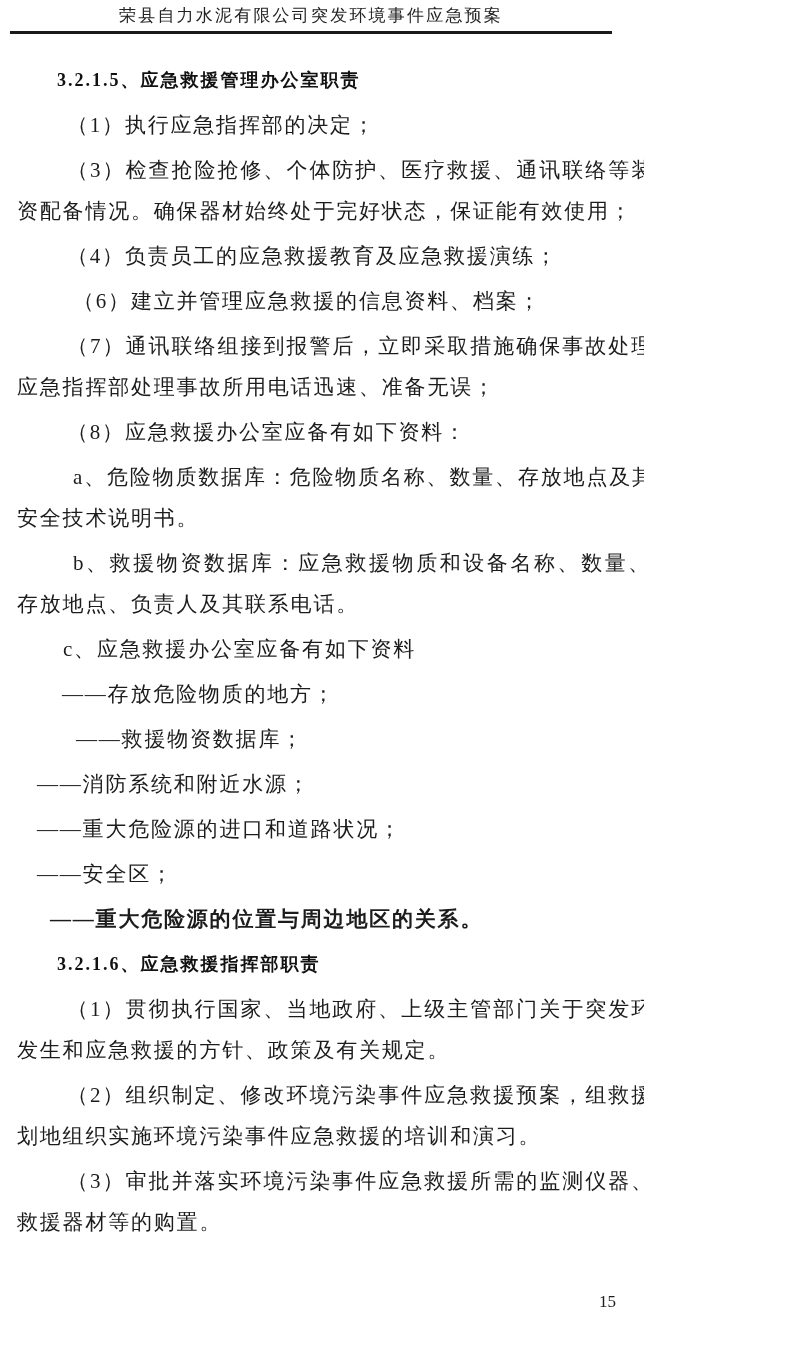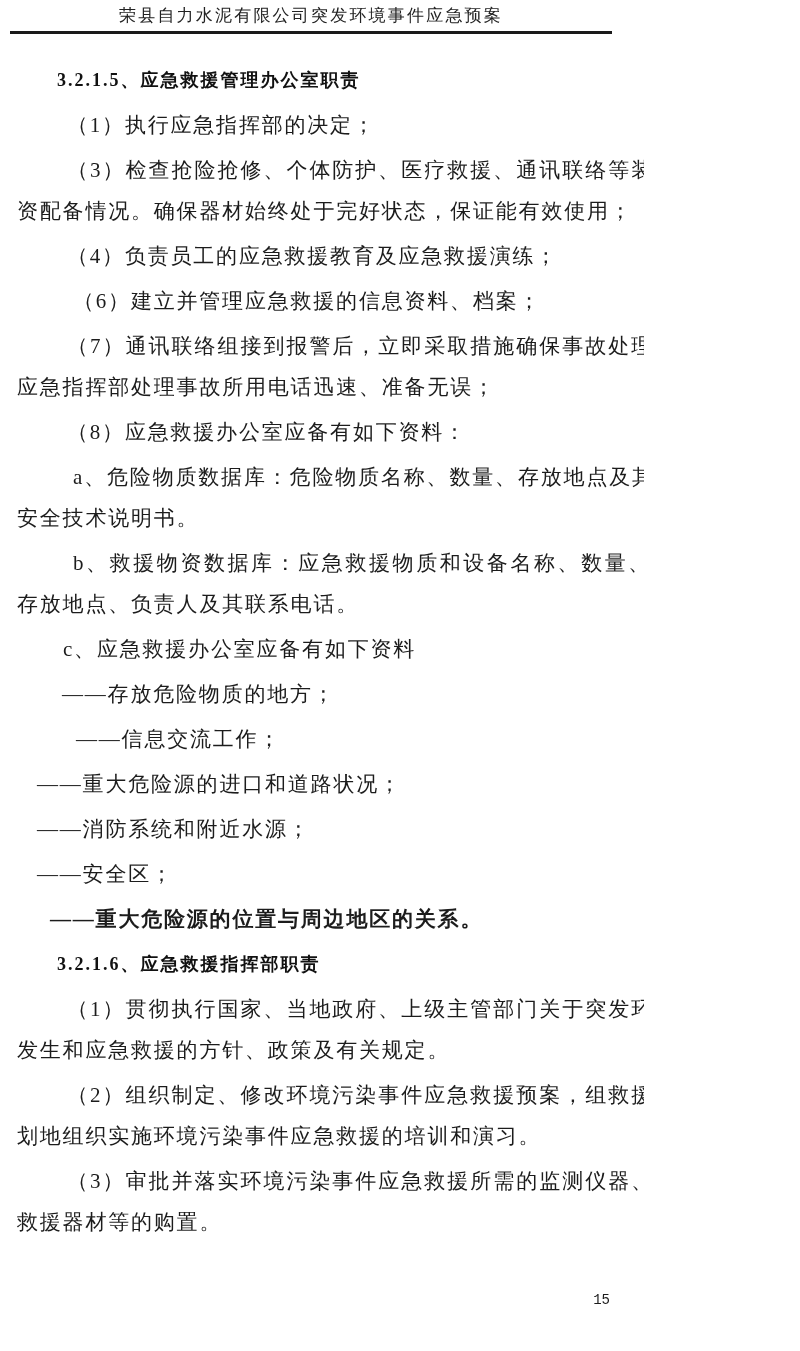--- a/index.html
+++ b/index.html
@@ -54,24 +54,23 @@
   .p      { text-indent: 50px; }
   .p-wide { text-indent: 56px; }
   .p-c    { text-indent: 46px; }
   .dash-1 { text-indent: 45px; }
   .dash-2 { text-indent: 59px; }
   .dash-3 { text-indent: 20px; }
   .dash-6 { text-indent: 33px; font-weight: bold; }
   .page-number {
     position: absolute;
     top: 1292px;
-    right: 34px;
-    font-size: 14px;
+    right: 28px;
+    font-size: 17px;
     color: #1c1c1c;
-    font-family: Liberation Mono, monospace;
   }
 </style>
 </head>
 <body>
 
 <div class="page">
 
   <div class="page-header">
     <div class="header-title">荣县自力水泥有限公司突发环境事件应急预案</div>
   </div>
@@ -83,23 +82,23 @@
     <p class="p">（1）执行应急指挥部的决定；</p>
     <p class="p">（3）检查抢险抢修、个体防护、医疗救援、通讯联络等装备器材、物资配备情况。确保器材始终处于完好状态，保证能有效使用；</p>
     <p class="p">（4）负责员工的应急救援教育及应急救援演练；</p>
     <p class="p-wide">（6）建立并管理应急救援的信息资料、档案；</p>
     <p class="p">（7）通讯联络组接到报警后，立即采取措施确保事故处理外线畅通，应急指挥部处理事故所用电话迅速、准备无误；</p>
     <p class="p">（8）应急救援办公室应备有如下资料：</p>
     <p class="p-wide">a、危险物质数据库：危险物质名称、数量、存放地点及其危险化学品安全技术说明书。</p>
     <p class="p-wide">b、救援物资数据库：应急救援物质和设备名称、数量、型号大小、存放地点、负责人及其联系电话。</p>
     <p class="p-c">c、应急救援办公室应备有如下资料</p>
     <p class="dash-1">——存放危险物质的地方；</p>
-    <p class="dash-2">——信息交流工作；</p>
+    <p class="dash-2">——救援物资数据库；</p>
+    <p class="dash-3">——消防系统和附近水源；</p>
     <p class="dash-3">——重大危险源的进口和道路状况；</p>
-    <p class="dash-3">——消防系统和附近水源；</p>
     <p class="dash-3">——安全区；</p>
     <p class="dash-6">——重大危险源的位置与周边地区的关系。</p>
 
     <h2>3.2.1.6、应急救援指挥部职责</h2>
 
     <p class="p">（1）贯彻执行国家、当地政府、上级主管部门关于突发环境污染事件发生和应急救援的方针、政策及有关规定。</p>
     <p class="p">（2）组织制定、修改环境污染事件应急救援预案，组救援队伍，有计划地组织实施环境污染事件应急救援的培训和演习。</p>
     <p class="p">（3）审批并落实环境污染事件应急救援所需的监测仪器、防护器材、救援器材等的购置。</p>
 
   </div>

